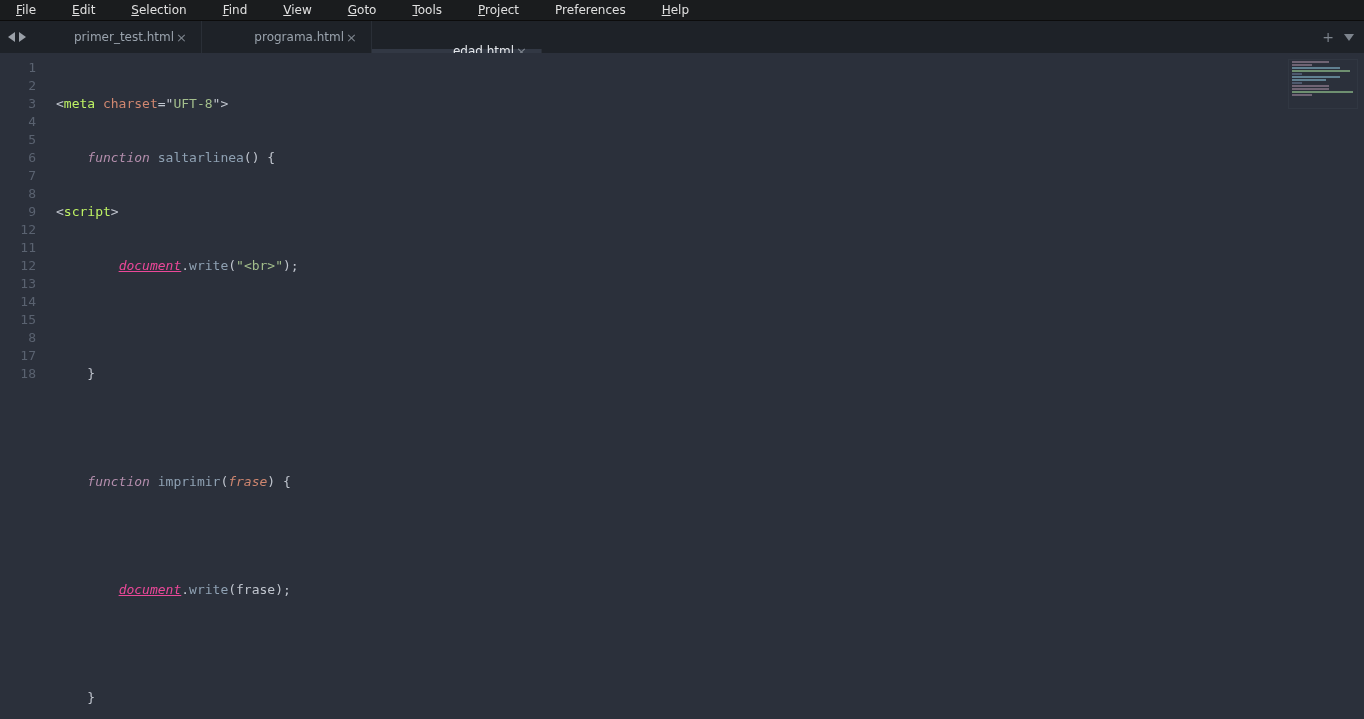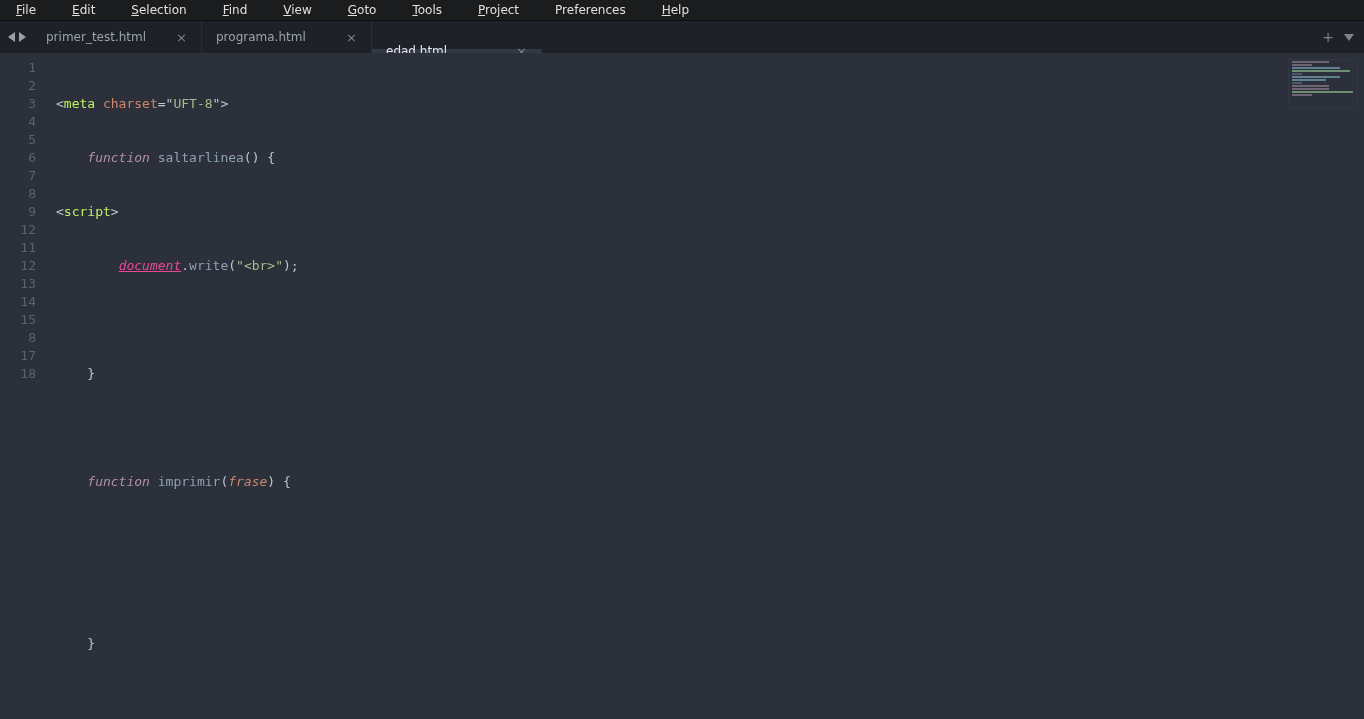--- a/index.html
+++ b/index.html
@@ -37,21 +37,21 @@
   padding: 0 6px 0 8px;
   gap: 4px;
 }
 .navbtns .arr {
   width: 0; height: 0; border-top: 5px solid transparent; border-bottom: 5px solid transparent;
 }
 .navbtns .arr.left { border-right: 7px solid #9aa0a8; }
 .navbtns .arr.right { border-left: 7px solid #9aa0a8; }
 .tab {
   min-width: 170px;
-  display: flex; align-items: center; justify-content: space-between;
+  display: flex; align-items: center; justify-content: flex-end;
   padding: 0 12px 0 14px;
   color: #9aa3ad;
   border-right: 1px solid #2a2f37;
   cursor: default;
 }
 .tab.active {
   background: #323844;
   color: #e4e7eb;
   margin-top: 28px;
 }
@@ -184,20 +184,21 @@
   <div class="code">
     <div class="line"><span class="t-pun">&lt;</span><span class="t-tag">meta</span><span class="t-pun"> </span><span class="t-attr">charset</span><span class="t-pun">=</span><span class="t-pun">"</span><span class="t-str">UFT-8</span><span class="t-pun">"</span><span class="t-pun">&gt;</span></div>
     <div class="line">    <span class="t-kw">function</span><span> </span><span class="t-fn">saltarlinea</span><span class="t-pun">() {</span></div>
     <div class="line"><span class="t-pun">&lt;</span><span class="t-tag">script</span><span class="t-pun">&gt;</span></div>
     <div class="line">        <span class="t-obj">document</span><span class="t-pun">.</span><span class="t-fn">write</span><span class="t-pun">(</span><span class="t-str">"</span><span class="t-str">&lt;br&gt;</span><span class="t-str">"</span><span class="t-pun">);</span></div>
     <div class="line"></div>
     <div class="line"><span class="t-pun">    }</span></div>
     <div class="line"></div>
     <div class="line">    <span class="t-kw">function</span><span> </span><span class="t-fn">imprimir</span><span class="t-pun">(</span><span class="t-par">frase</span><span class="t-pun">) {</span></div>
     <div class="line"></div>
+    <div class="line">        <span class="t-obj">document</span><span class="t-pun">.</span><span class="t-fn">write</span><span class="t-pun">(</span><span class="t-id">frase</span><span class="t-pun">);</span></div>
     <div class="line"></div>
     <div class="line"><span class="t-pun">    }</span></div>
     
     
     
     
     
     
   </div>
 

